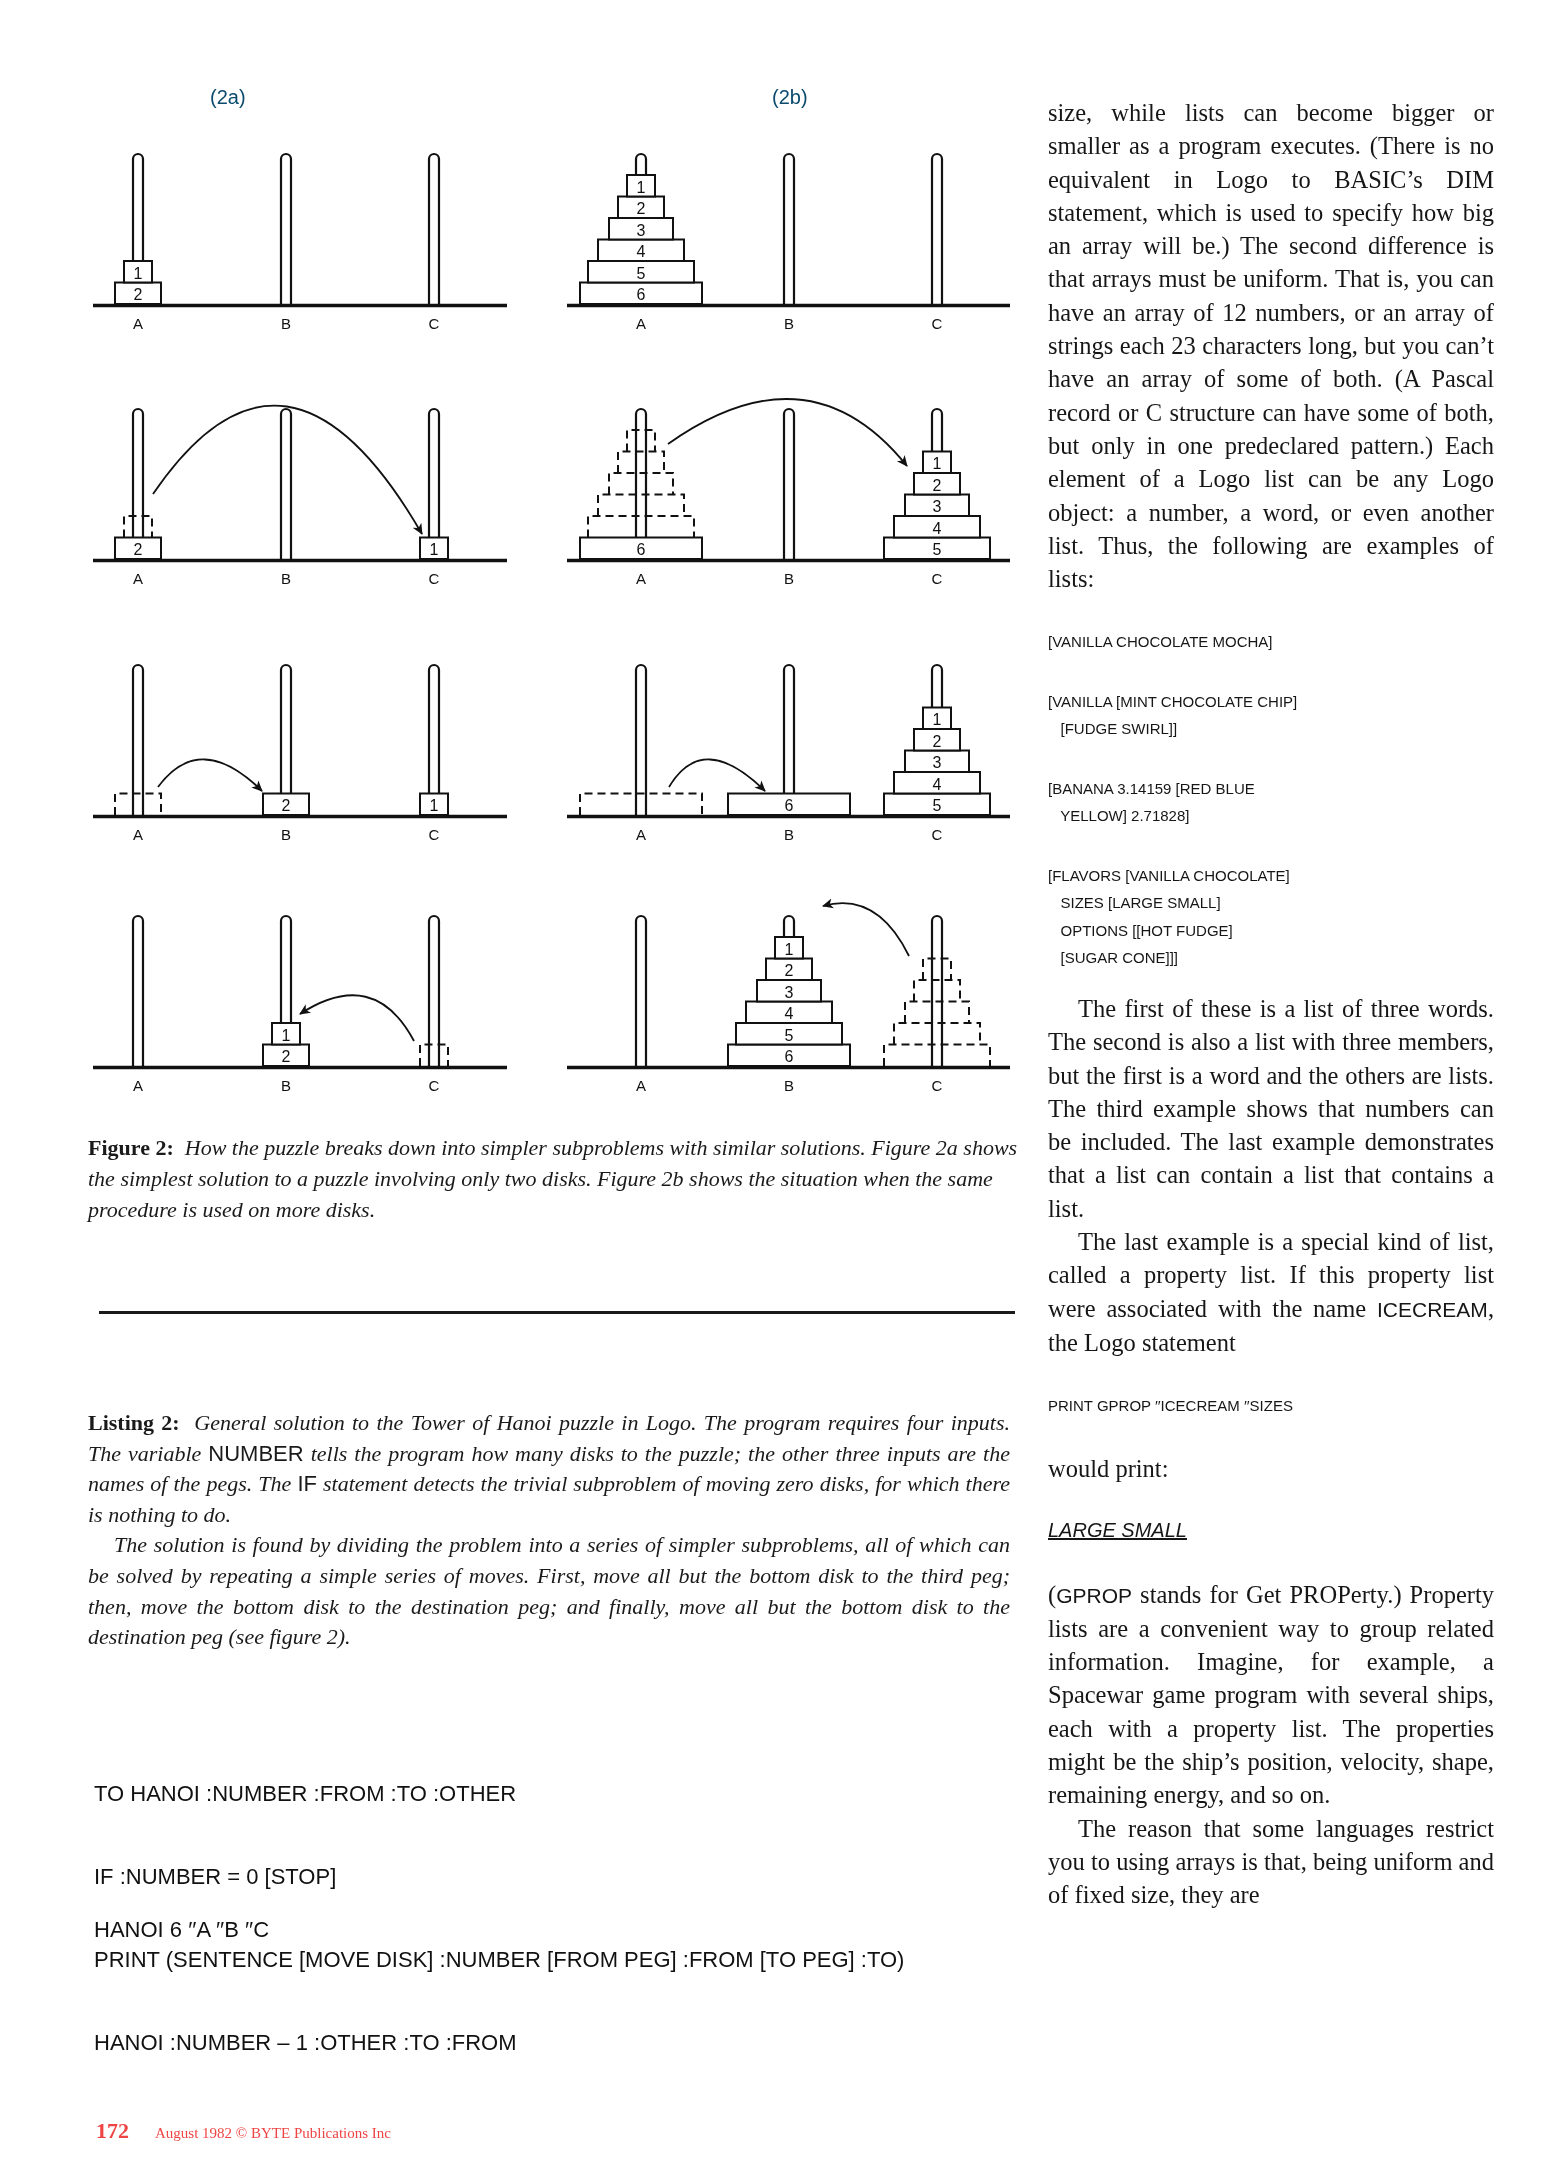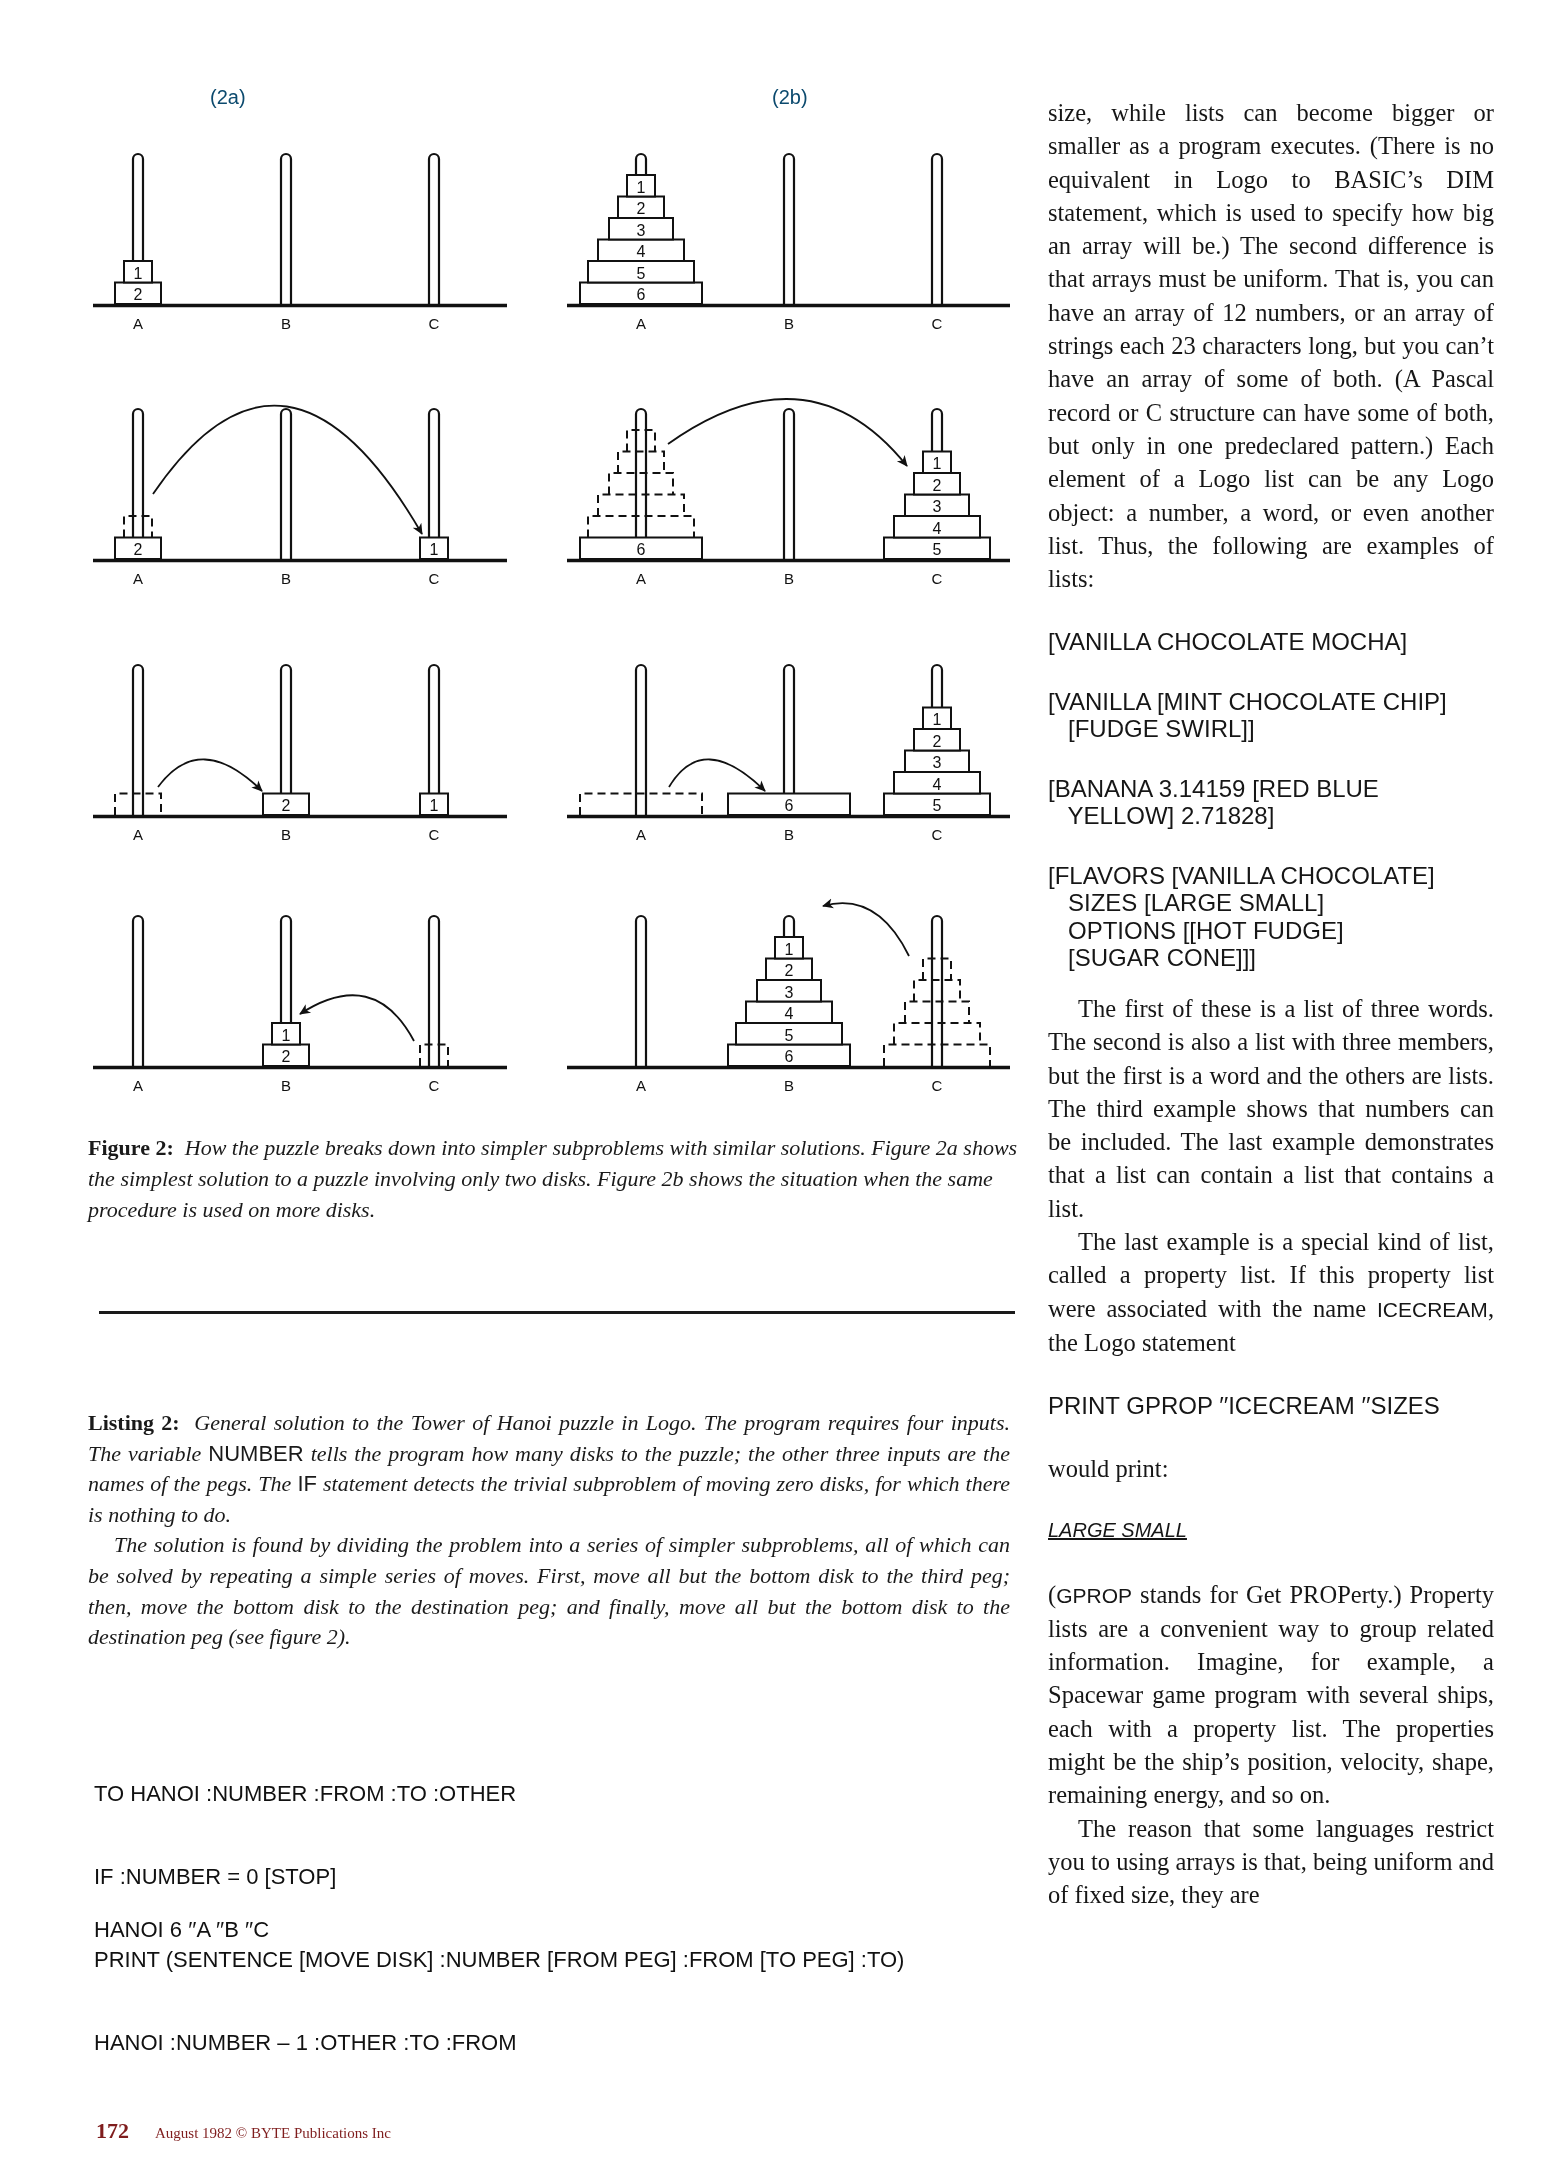--- a/index.html
+++ b/index.html
@@ -8,27 +8,27 @@
   .fig-label { position: absolute; font-family: "Liberation Sans", sans-serif; font-size: 20px; color: #0c4a6e; }
   #caption { position: absolute; left: 88px; top: 1132px; width: 930px; font-family: "Liberation Serif", serif; font-size: 22px; line-height: 31px; font-style: italic; color: #1a1a1a; }
   #caption b, #listing-caption b { font-style: normal; font-weight: bold; }
   #rule { position: absolute; left: 99px; top: 1311px; width: 916px; height: 3px; background: #1a1a1a; }
   #listing-caption { position: absolute; left: 88px; top: 1408px; width: 922px; font-family: "Liberation Serif", serif; font-size: 22px; line-height: 30.6px; font-style: italic; color: #1a1a1a; text-align: justify; }
   #listing-caption p { margin: 0; }
   #listing-caption p.indent { text-indent: 26px; }
   .ui-sans { font-family: "Liberation Sans", sans-serif; font-style: normal; }
   #code { position: absolute; left: 94px; top: 1725px; font-family: "Liberation Sans", sans-serif; font-size: 22px; line-height: 27.6px; color: #111; white-space: pre; }
   #code-call { position: absolute; left: 94px; top: 1917px; font-family: "Liberation Sans", sans-serif; font-size: 22px; color: #111; white-space: pre; text-align: right; }
-  #footer { position: absolute; left: 96px; top: 2118px; font-family: "Liberation Serif", serif; color: #7f1d1d; }
+  #footer { position: absolute; left: 96px; top: 2118px; font-family: "Liberation Serif", serif; color: #ef4444; }
   #footer .pg { font-weight: bold; font-size: 22px; margin-right: 26px; }
   #footer .pub { font-size: 15px; }
   #right-col { position: absolute; left: 1048px; top: 96px; width: 446px; font-family: "Liberation Serif", serif; font-size: 24.5px; line-height: 33.3px; color: #161616; }
   #right-col p { margin: 0; text-align: justify; }
   #right-col p.indent { text-indent: 30px; }
-  #right-col .code-block { font-family: "Liberation Sans", sans-serif; font-size: 24px; line-height: 27.5px; margin: 0; white-space: pre; text-align: left; }
+  #right-col .code-block { font-family: "Liberation Sans", sans-serif; font-size: 15px; line-height: 27.5px; margin: 0; white-space: pre; text-align: left; }
   #right-col .gap-l { margin-top: 33px; }
   #right-col .gap-m { margin-top: 32px; }
   #right-col .gap-s { margin-top: 20px; }
   #right-col .italic-out { font-family: "Liberation Sans", sans-serif; font-style: italic; font-size: 20px; text-decoration: underline; }
   .sansinline { font-family: "Liberation Sans", sans-serif; font-size: 21px; }
 </style>
 </head>
 <body>
 
 <div id="figure">

